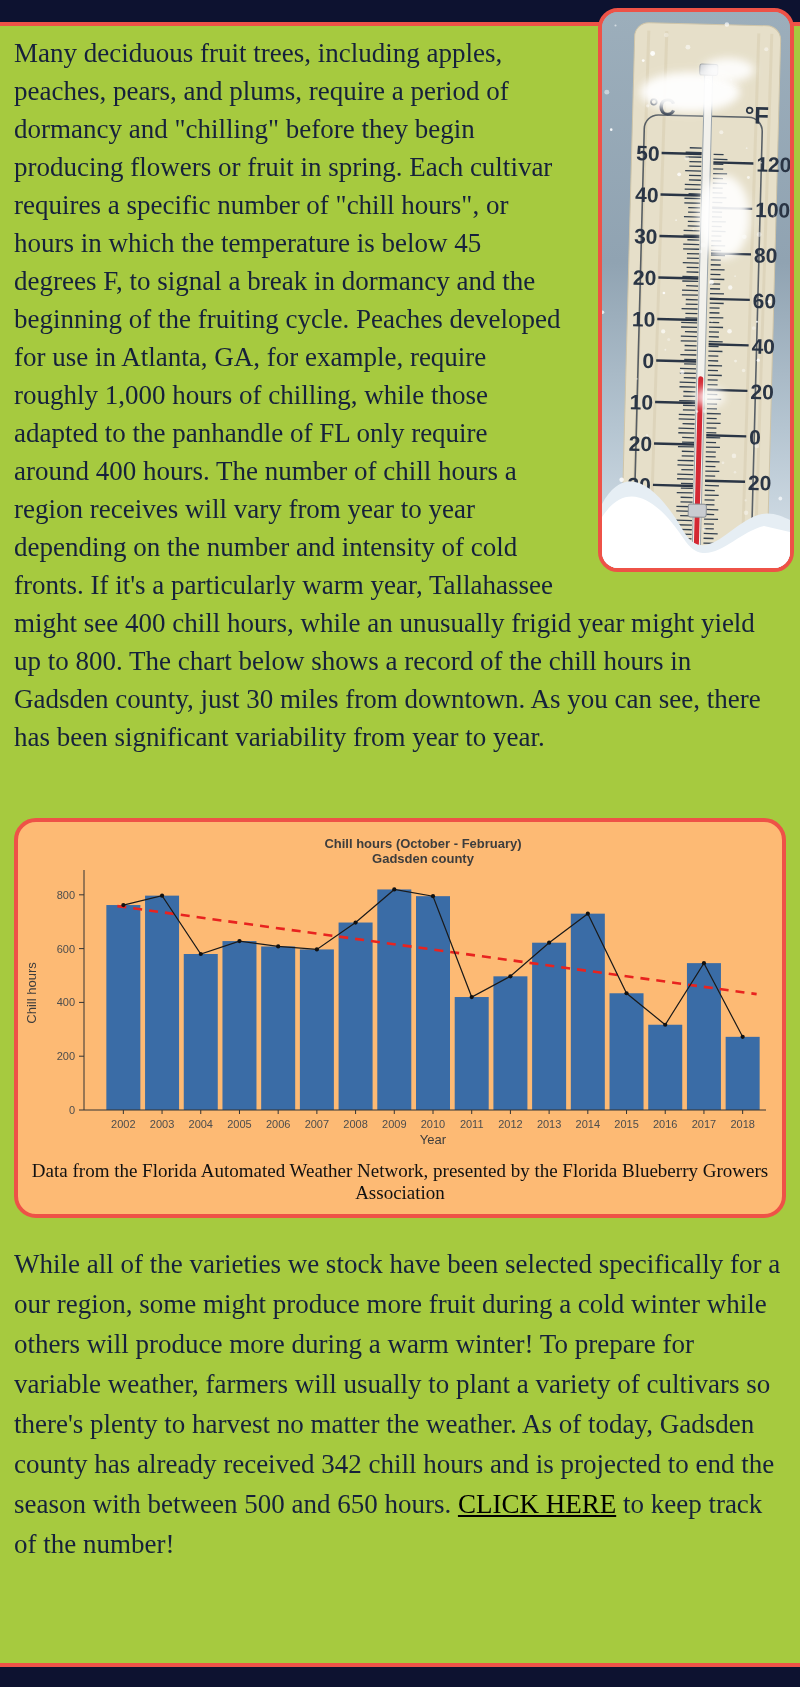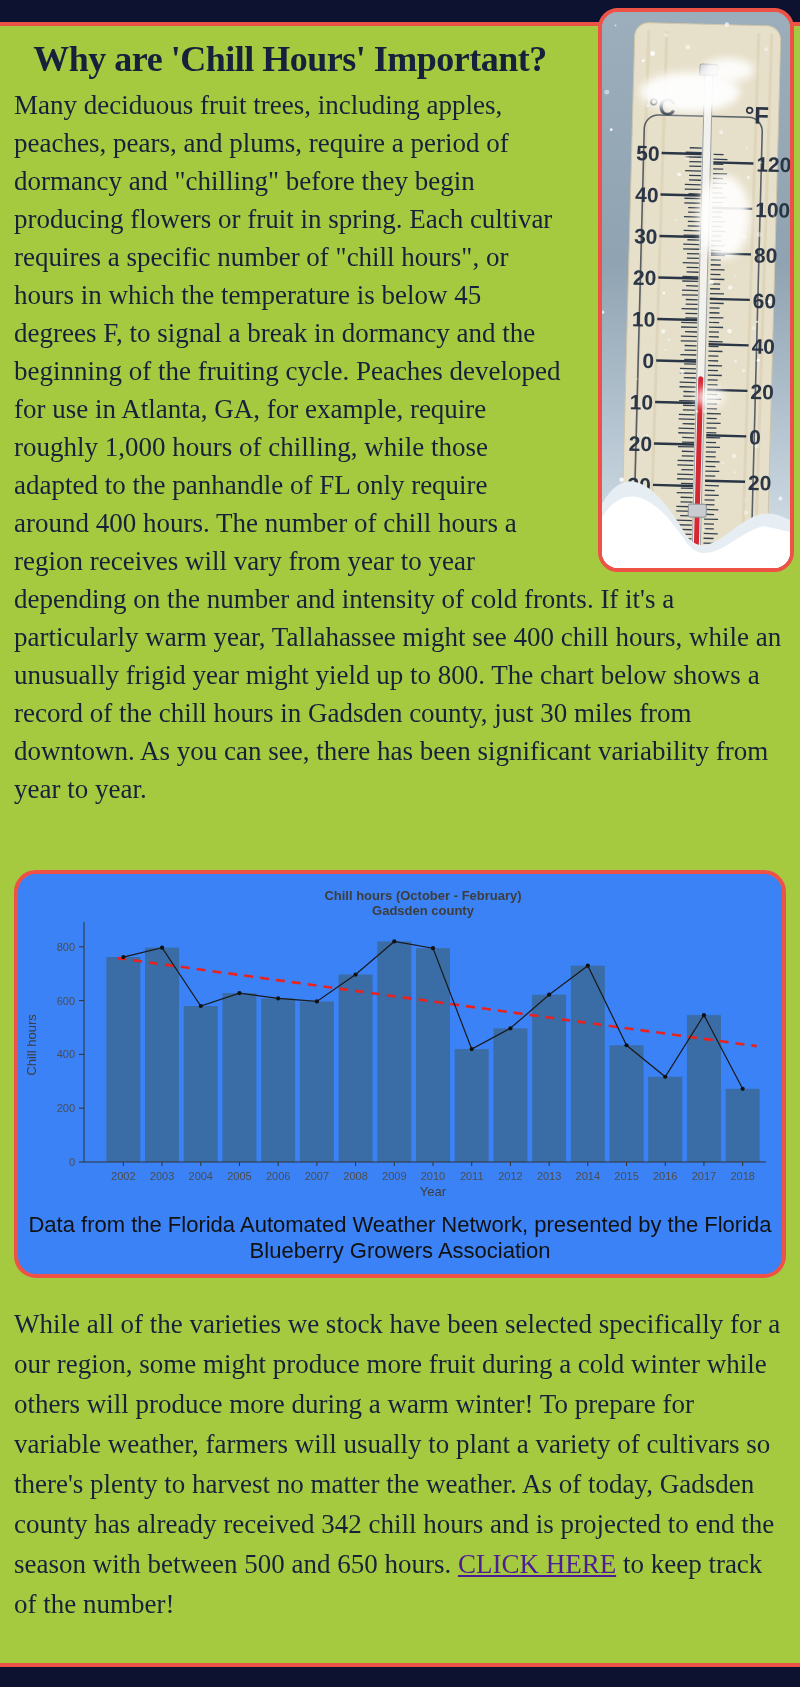--- a/index.html
+++ b/index.html
@@ -43,38 +43,38 @@
   .body-text{
     font-size:27px;
     line-height:38px;
     text-align:left;
     margin:0;
   }
   .intro{margin-bottom:62px;}
   .outro{margin-top:26px;line-height:40px;}
   .chart-card{
     clear:both;
-    background:#3b82f6;
+    background:#fdba74;
     border:4px solid #ee5247;
     border-radius:22px;
     padding:6px 0 10px;
     overflow:hidden;
   }
   .chart-card svg{display:block;margin:0 auto;}
   .chart-caption{
-    font-size:22px;
+    font-size:19px;
     color:#111111;
     text-align:center;
-    font-family:Liberation Sans, sans-serif;
+    font-family:Liberation Serif, serif;
     margin-top:2px;
   }
   .chart-title{font:bold 13px "Liberation Sans", sans-serif;fill:#3d3d3d;text-anchor:middle;}
   .axis-label{font:13px "Liberation Sans", sans-serif;fill:#3d3d3d;text-anchor:middle;}
   .tick-label{font:11px "Liberation Sans", sans-serif;fill:#4d4d4d;}
-  .cta-link{color:#4c1d95;text-decoration:underline;}
+  .cta-link{color:#000000;text-decoration:underline;}
   .therm-num{font:600 21px "Liberation Sans", sans-serif;fill:#2a3545;}
   .therm-unit{font:600 24px "Liberation Sans", sans-serif;fill:#2a3545;}
 </style>
 </head>
 <body>
 
 <div class="band-top"></div>
 <div class="accent-line"></div>
 
 <div class="green-area">
@@ -376,21 +376,20 @@
           <circle cx="74.10115039348602" cy="208.14008235931396" r="0.8659821271896363" fill="#ffffff" opacity="0.6101203426718712"></circle>
           <circle cx="127.51083469390869" cy="319.2031764984131" r="2.3176337718963627" fill="#ffffff" opacity="0.7210968136787415"></circle>
           <circle cx="124.90681552886963" cy="12.478475570678711" r="2.2767166130244734" fill="#ffffff" opacity="0.6608361840248108"></circle>
           <circle cx="57.76977252960205" cy="84.63595390319824" r="1.1021905958652498" fill="#ffffff" opacity="0.3600672274827957"></circle>
           <circle cx="34.91714037954807" cy="366.869580745697" r="0.9372089385986329" fill="#ffffff" opacity="0.4397937938570976"></circle>
           <circle cx="129.10395646095276" cy="67.70705223083496" r="1.114102178812027" fill="#ffffff" opacity="0.3520772010087967"></circle>
         </svg>
     </div>
   </aside>
 
-  <h1 class="page-title">Why are 'Chill Hours' Important?</h1>
 
   <p class="body-text intro">Many deciduous fruit trees, including apples, peaches, pears, and plums, require a period of dormancy and "chilling" before they begin producing flowers or fruit in spring. Each cultivar requires a specific number of "chill hours", or hours in which the temperature is below 45 degrees F, to signal a break in dormancy and the beginning of the fruiting cycle. Peaches developed for use in Atlanta, GA, for example, require roughly 1,000 hours of chilling, while those adapted to the panhandle of FL only require around 400 hours. The number of chill hours a region receives will vary from year to year depending on the number and intensity of cold fronts. If it's a particularly warm year, Tallahassee might see 400 chill hours, while an unusually frigid year might yield up to 800. The chart below shows a record of the chill hours in Gadsden county, just 30 miles from downtown. As you can see, there has been significant variability from year to year.</p>
 
   <div class="chart-card">
     <svg id="chartSvg" width="760" height="330" viewBox="0 0 760 330">
         <text x="403" y="20" class="chart-title">Chill hours (October - February)</text>
         <text x="403" y="35" class="chart-title">Gadsden county</text>
         <g>
           <rect x="86.35294117647058" y="77.04827586206898" width="34" height="204.95172413793102" fill="#3a6ca6"></rect>
           <rect x="125.05882352941177" y="67.63448275862069" width="34" height="214.3655172413793" fill="#3a6ca6"></rect>

